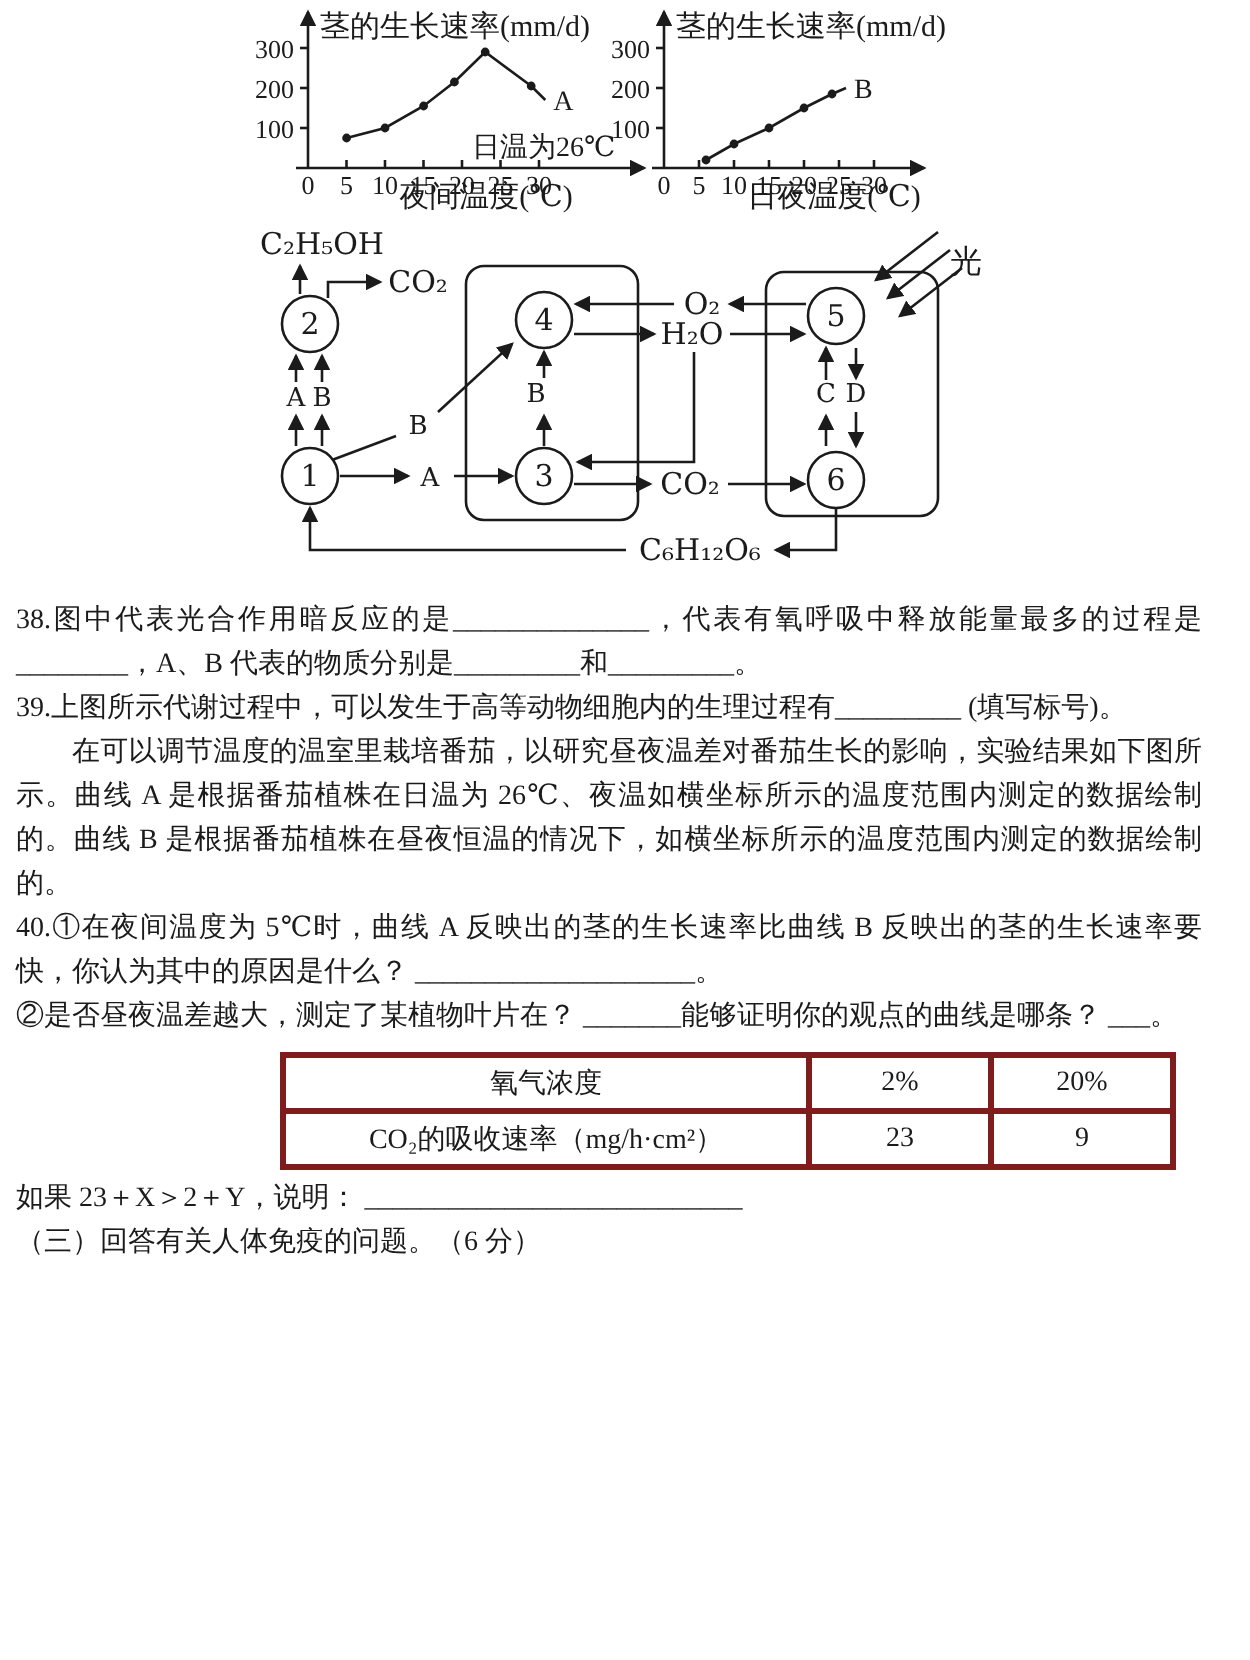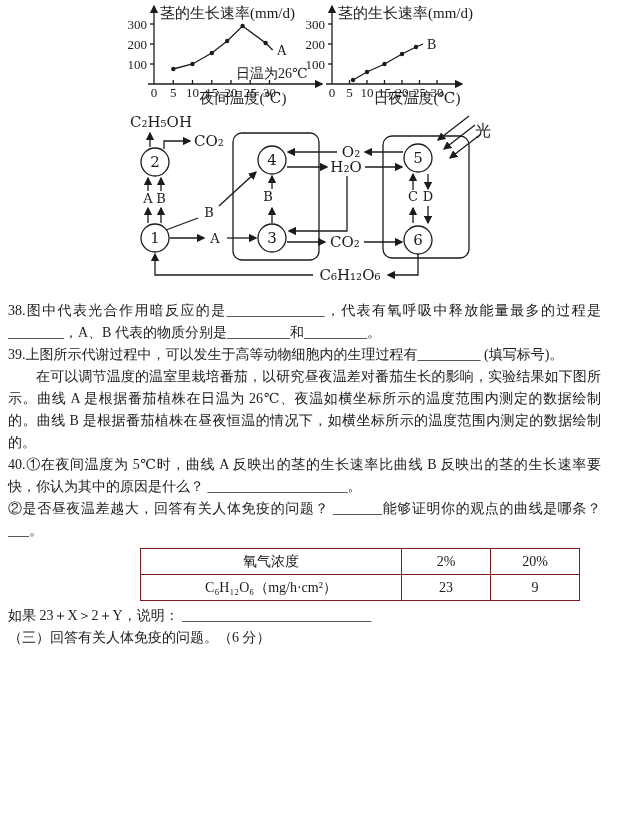--- a/index.html
+++ b/index.html
@@ -15,21 +15,21 @@
   .indent{text-indent:2em;}
   .mt-lg{margin-top:34px;}
   .mt-md{margin-top:14px;}
   .mt-sm{margin-top:4px;}
   .ml-indent{margin-left:26px;}
   table.datatable{
     border-collapse:collapse;margin:6px 0 4px 132px;
     font-size:14px;
   }
   table.datatable td{
-    border:1px solid #7f1d1d;text-align:center;
+    border:3px solid #7f1d1d;text-align:center;
     height:25px;padding:0 8px;
   }
   td.c1{width:244px;}
   td.c2{width:72px;}
   td.c3{width:72px;margin-left:33px;}
   .section-end{margin-top:34px;}
   svg text{fill:#1b1b1b;}
 </style>
 </head>
 <body>
@@ -192,31 +192,31 @@
       </g>
     </g>
   </svg>
   </div>
 
   <div class="textblock">
     <p class="q mt-lg">38.图中代表光合作用暗反应的是______________，代表有氧呼吸中释放能量最多的过程是________，A、B 代表的物质分别是_________和_________。</p>
     <p class="q">39.上图所示代谢过程中，可以发生于高等动物细胞内的生理过程有_________ (填写标号)。</p>
     <p class="kaiti indent">在可以调节温度的温室里栽培番茄，以研究昼夜温差对番茄生长的影响，实验结果如下图所示。曲线 A 是根据番茄植株在日温为 26℃、夜温如横坐标所示的温度范围内测定的数据绘制的。曲线 B 是根据番茄植株在昼夜恒温的情况下，如横坐标所示的温度范围内测定的数据绘制的。</p>
     <p class="q mt-md">40.①在夜间温度为 5℃时，曲线 A 反映出的茎的生长速率比曲线 B 反映出的茎的生长速率要快，你认为其中的原因是什么？ ____________________。</p>
-    <p class="q">②是否昼夜温差越大，回答有关人体免疫的问题？ _______能够证明你的观点的曲线是哪条？ ___。</p>
+    <p class="q">②是否昼夜温差越大，测定了某植物叶片在？ _______能够证明你的观点的曲线是哪条？ ___。</p>
 
     <table class="datatable">
       <tbody>
         <tr>
           <td class="c1">氧气浓度</td>
           <td class="c2">2%</td>
           <td class="c3">20%</td>
         </tr>
         <tr>
-          <td class="c1">C₆H₁₂O₆（mg/h·cm²）</td>
+          <td class="c1">CO₂的吸收速率（mg/h·cm²）</td>
           <td class="c2">23</td>
           <td class="c3">9</td>
         </tr>
       </tbody>
     </table>
 
     <p class="q ml-indent">如果 23＋X＞2＋Y，说明： ___________________________</p>
     <p class="q section-end">（三）回答有关人体免疫的问题。（6 分）</p>
   </div>
 </div>

